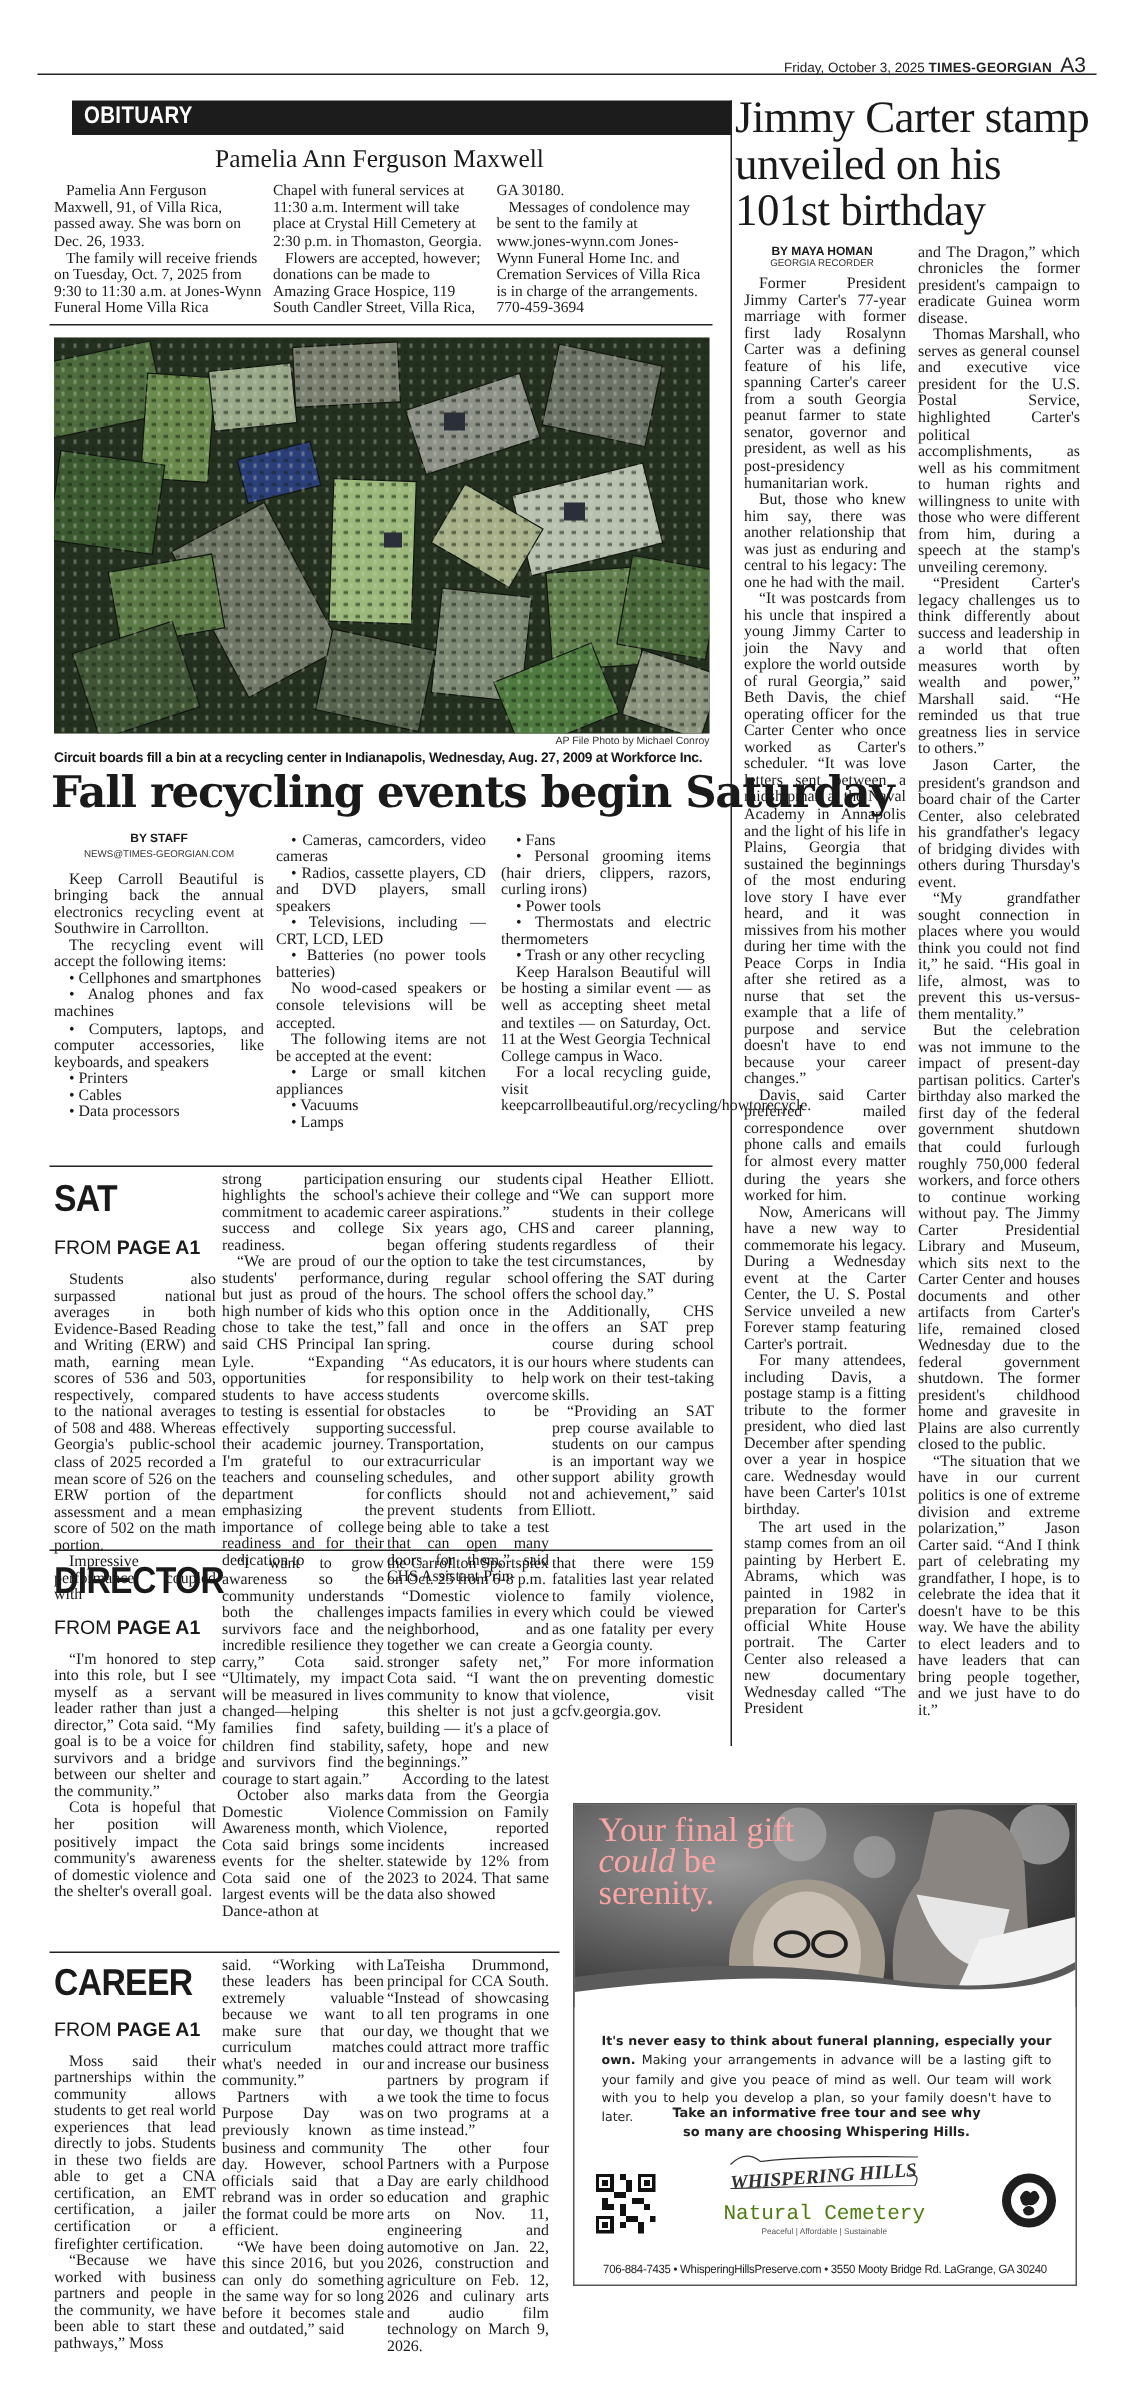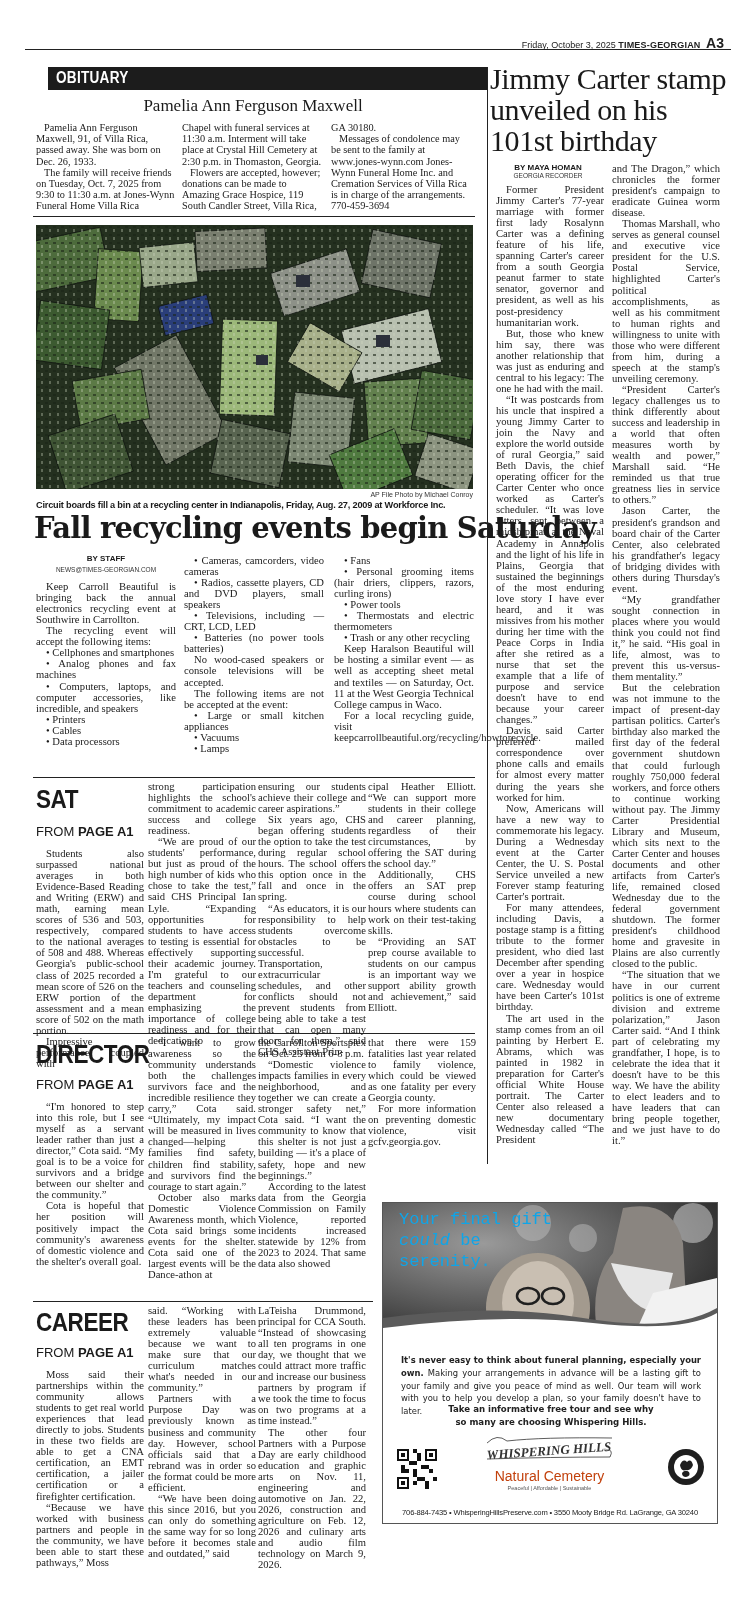--- a/index.html
+++ b/index.html
@@ -5,21 +5,21 @@
   html,body{margin:0;padding:0;background:#fff;}
   body{width:756px;height:1597px;position:relative;overflow:hidden;color:#1a1a1a;font-family:"DejaVu Serif",serif;}
   .abs{position:absolute;}
   .body-text{font-family:"Liberation Serif",serif;font-size:10.6px;line-height:11.05px;text-align:justify;}
   .body-text p{margin:0;text-indent:10px;}
   .body-text p.noindent{text-indent:0;}
   .rule{position:absolute;background:#222;}
   
   #masthead{right:32px;top:35px;font-family:"Liberation Sans",sans-serif;font-size:9px;color:#222;white-space:nowrap;}
   #masthead .paper{font-weight:bold;letter-spacing:0.2px;}
-  #masthead .page{font-weight:bold;font-size:14px;margin-left:3px;}
+  #masthead .page{font-weight:normal;font-size:14px;margin-left:3px;}
   
   #obit-bar{left:48px;top:67px;width:440px;height:23px;background:#1c1c1c;color:#fff;}
   #obit-bar span{position:absolute;left:8px;top:2px;font-family:"Liberation Sans",sans-serif;font-weight:bold;font-size:16px;letter-spacing:0.3px;transform:scaleX(0.85);transform-origin:left center;}
   #obit-name{left:33px;top:96px;width:440px;text-align:center;font-family:"Liberation Serif",serif;font-size:17px;}
   .obit-col{top:122px;width:140px;font-family:"Liberation Serif",serif;font-size:10.3px;line-height:11.2px;}
   .obit-col p{margin:0;text-indent:8px;}
   .obit-col p.noindent{text-indent:0;}
   
   #photo{left:36px;top:225px;width:437px;height:264px;overflow:hidden;background:#2d3a2a;}
   #credit{left:36px;top:491px;width:437px;text-align:right;font-family:"Liberation Sans",sans-serif;font-size:7px;color:#333;}
@@ -29,21 +29,21 @@
   .byline .by{font-weight:bold;font-size:8px;}
   .byline .aff{font-size:6.5px;color:#333;}
   
   #carter-title{left:490px;top:63px;width:240px;text-align:left;font-family:"Liberation Serif",serif;font-size:30px;line-height:31px;letter-spacing:-0.4px;}
   .section-title{font-family:"Liberation Sans",sans-serif;font-weight:bold;font-size:25px;letter-spacing:-0.5px;transform:scaleX(0.9);transform-origin:left top;}
   .from{font-family:Liberation Sans, sans-serif;font-size:13px;}
   .from b{font-weight:bold;}
   
   #ad{left:382px;top:1202px;width:334px;height:320px;border:1px solid #555;background:#fff;}
   #ad-photo{position:absolute;left:0;top:0;width:334px;height:135px;overflow:hidden;background:#3a3a3a;}
-  #ad-headline{position:absolute;left:16px;top:6px;color:#0ea5e9;font-family:Liberation Mono, monospace;font-size:17px;line-height:21px;}
+  #ad-headline{position:absolute;left:16px;top:6px;color:#fca5a5;font-family:Liberation Serif, serif;font-size:23px;line-height:21px;}
   #ad-headline .it{font-style:italic;}
   #ad-body{position:absolute;left:18px;top:151px;width:300px;font-family:"DejaVu Sans",sans-serif;font-size:8.4px;line-height:12.8px;text-align:justify;color:#222;}
   #ad-cta{position:absolute;left:18px;top:200px;width:300px;text-align:center;font-family:"DejaVu Sans",sans-serif;font-weight:bold;font-size:8.6px;line-height:13px;color:#222;}
   #ad-footer{position:absolute;left:0;top:305px;width:334px;text-align:center;font-family:"Liberation Sans",sans-serif;font-size:8px;letter-spacing:-0.2px;color:#222;transform:scaleX(0.95);}
 </style>
 </head>
 <body>
 
 <div id="masthead" class="abs">
   <span>Friday, October 3, 2025</span>
@@ -102,33 +102,33 @@
       <rect x="300" y="215" width="70" height="50" fill="#4f7a3f" transform="rotate(-22 335 240)"></rect>
       <rect x="385" y="215" width="55" height="45" fill="#8c9480" transform="rotate(18 410 235)"></rect>
     </g>
     <rect width="437" height="264" fill="url(#chips)"></rect>
     <rect x="340" y="110" width="14" height="12" fill="#2b2f3a"></rect>
     <rect x="260" y="50" width="14" height="12" fill="#2b2f3a"></rect>
     <rect x="220" y="130" width="12" height="10" fill="#2b2f3a"></rect>
   </svg>
 </div>
 <div id="credit" class="abs">AP File Photo by Michael Conroy</div>
-<div id="caption" class="abs">Circuit boards fill a bin at a recycling center in Indianapolis, Friday, Aug. 27, 2009 at Workforce Inc.</div>
+<div id="caption" class="abs">Circuit boards fill a bin at a recycling center in Indianapolis, Wednesday, Aug. 27, 2009 at Workforce Inc.</div>
 <div id="recycle-headline" class="abs">Fall recycling events begin Saturday</div>
 
 <div class="abs body-text" style="left:36px;top:553px;width:140px;">
   <div class="byline" style="margin-bottom:6px;">
     <div class="by">BY STAFF</div>
     <div class="aff">NEWS@TIMES-GEORGIAN.COM</div>
   </div>
   <p>Keep Carroll Beautiful is bringing back the annual electronics recycling event at Southwire in Carrollton.</p>
   <p>The recycling event will accept the following items:</p>
   <p>• Cellphones and smartphones</p>
   <p>• Analog phones and fax machines</p>
-  <p>• Computers, laptops, and computer accessories, like incredible, and speakers</p>
+  <p>• Computers, laptops, and computer accessories, like keyboards, and speakers</p>
   <p>• Printers</p>
   <p>• Cables</p>
   <p>• Data processors</p>
 </div>
 <div class="abs body-text" style="left:184px;top:555px;width:140px;">
   <p>• Cameras, camcorders, video cameras</p>
   <p>• Radios, cassette players, CD and DVD players, small speakers</p>
   <p>• Televisions, including — CRT, LCD, LED</p>
   <p>• Batteries (no power tools batteries)</p>
   <p>No wood-cased speakers or console televisions will be accepted.</p>
@@ -296,21 +296,21 @@
         <rect x="2" y="5" width="1" height="1" fill="#111"></rect>
     </svg>
   </div>
 
   <div style="position:absolute;left:99px;top:232px;width:135px;height:62px;text-align:center;">
     <svg width="135" height="30" viewBox="0 0 135 30">
       <path d="M5 8 Q15 -2 25 6 Q60 2 130 3" fill="none" stroke="#333" stroke-width="0.8"></path>
       <path d="M5 24 Q70 22 128 22 Q132 14 124 15" fill="none" stroke="#333" stroke-width="0.8"></path>
       <text x="67" y="20" text-anchor="middle" font-family="Liberation Serif, serif" font-weight="bold" font-style="italic" font-size="13" fill="#333" transform="rotate(-4 67 16)">WHISPERING HILLS</text>
     </svg>
-    <div style="font-family:Liberation Sans, sans-serif;font-size:14px;color:#c2410c;line-height:14px;">Natural Cemetery</div>
+    <div style="font-family:Liberation Mono, monospace;font-size:14px;color:#4d7c0f;line-height:14px;">Natural Cemetery</div>
     <div style="font-family:'Liberation Sans',sans-serif;font-size:5.5px;color:#555;margin-top:2px;">Peaceful | Affordable | Sustainable</div>
   </div>
 
   <div style="position:absolute;left:284px;top:245px;width:38px;height:38px;" aria-label="GREEN BURIAL COUNCIL">
     <svg width="38" height="38" viewBox="0 0 38 38">
       <circle cx="19" cy="19" r="18" fill="#1e1e1e"></circle>
       <circle cx="19" cy="19" r="12" fill="#fff"></circle>
       <path d="M13 17 Q16 10 20 14 Q24 10 26 17 Q24 23 19 22 Q14 24 13 17 Z" fill="#1e1e1e"></path>
       <path d="M15 25 Q18 21 22 24 Q24 28 19 29 Q15 29 15 25 Z" fill="#1e1e1e"></path>
     </svg>

